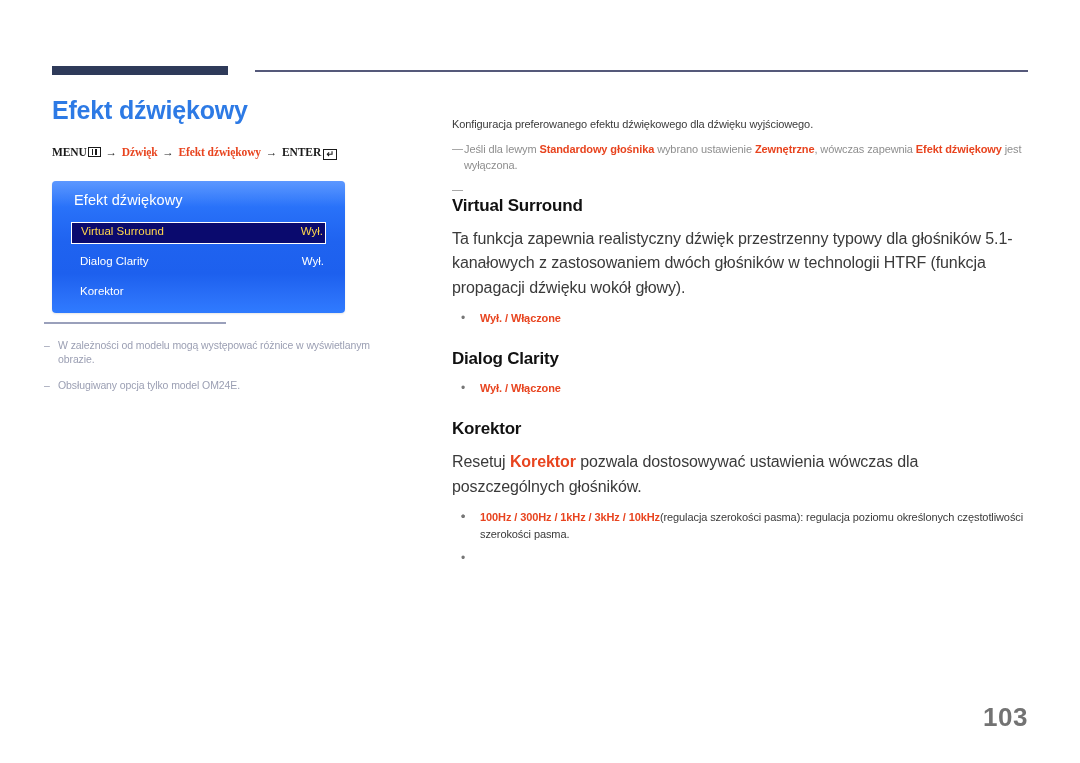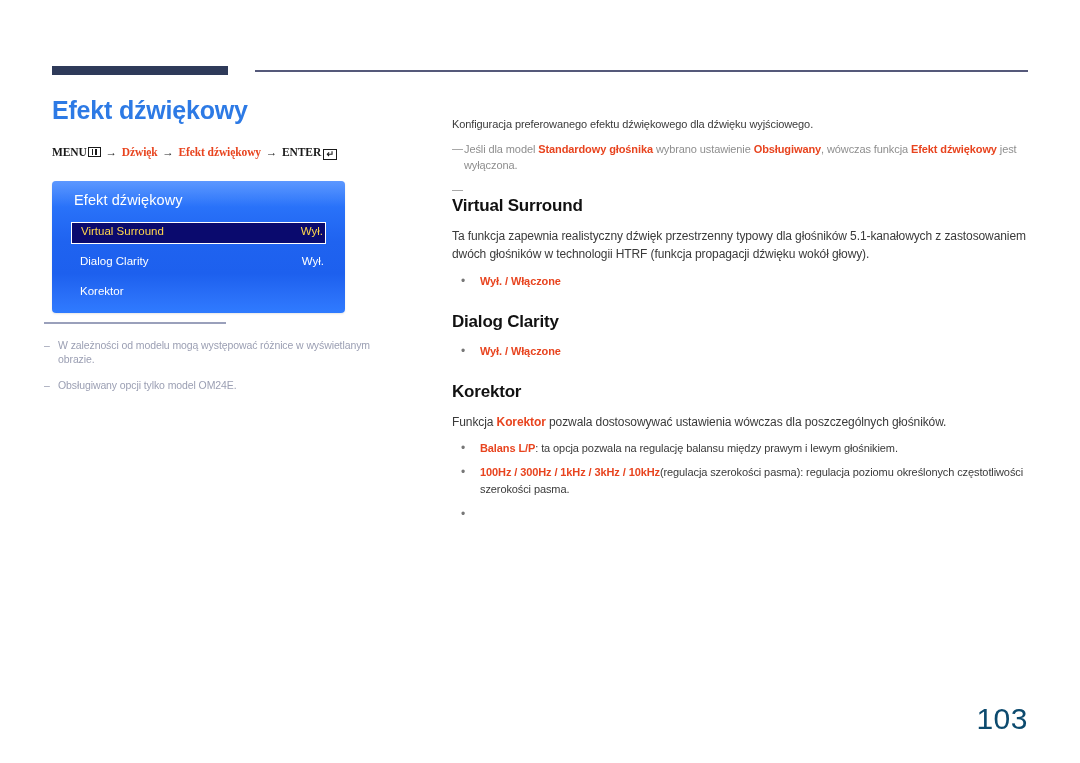--- a/index.html
+++ b/index.html
@@ -224,21 +224,21 @@
 
   .section { margin-top: 22px; }
   .section-h {
     font-size: 17px;
     font-weight: bold;
     color: #111111;
     margin: 0 0 11px 0;
     letter-spacing: -0.2px;
   }
   .body-p {
-    font-size: 12px;
+    font-size: 16px;
     color: #3a3a3a;
     line-height: 1.55;
     margin: 0;
     letter-spacing: -0.1px;
   }
   .body-p .hl {
     color: #e8441f;
     font-weight: bold;
   }
   .bullet {
@@ -262,23 +262,24 @@
     font-weight: bold;
     text-align: center;
   }
   .bullet.tight { margin-top: 7px; }
 
   
   #page-number {
     position: absolute;
     right: 52px;
     top: 702px;
-    font-size: 30px;
-    color: #0c4a6e;
+    font-size: 26px;
+    color: #737373;
     letter-spacing: 0.5px;
+    font-weight: bold;
   }
 </style>
 </head>
 <body>
 
 <div id="top-rule-bar"></div>
 <div id="top-rule-line"></div>
 
 <div id="left-col">
   <h1 id="page-title">Efekt dźwiękowy</h1>
@@ -314,30 +315,30 @@
 </div>
 
 <div id="left-notes">
   <div id="notes-divider"></div>
   <div class="note-line">
     <span class="note-dash">‒</span>
     <span>W zależności od modelu mogą występować różnice w wyświetlanym obrazie.</span>
   </div>
   <div class="note-line">
     <span class="note-dash">‒</span>
-    <span>Obsługiwany opcji tylko model OM24E.</span>
+    <span>Obsługiwany opcja tylko model OM24E.</span>
   </div>
 </div>
 
 <div id="right-col">
   <div id="intro-line">Konfiguracja preferowanego efektu dźwiękowego dla dźwięku wyjściowego.</div>
 
   <div class="tip-line">
     <span class="tip-dash">—</span>
-    <span><span>Jeśli dla model </span><span class="hl">Standardowy głośnika</span><span> wybrano ustawienie </span><span class="hl">Obsługiwany</span><span>, wówczas funkcja </span><span class="hl">Efekt dźwiękowy</span><span> jest wyłączona.</span></span>
+    <span><span>Jeśli dla lewym </span><span class="hl">Standardowy głośnika</span><span> wybrano ustawienie </span><span class="hl">Zewnętrzne</span><span>, wówczas zapewnia </span><span class="hl">Efekt dźwiękowy</span><span> jest wyłączona.</span></span>
   </div>
   <div class="tip-line">
     <span class="tip-dash">—</span>
   </div>
 
   <div class="section">
     <h2 class="section-h">Virtual Surround</h2>
     <p class="body-p">Ta funkcja zapewnia realistyczny dźwięk przestrzenny typowy dla głośników 5.1-kanałowych z zastosowaniem dwóch głośników w technologii HTRF (funkcja propagacji dźwięku wokół głowy).</p>
     <div class="bullet">
       <span class="dot">•</span>
@@ -348,24 +349,23 @@
   <div class="section">
     <h2 class="section-h">Dialog Clarity</h2>
     <div class="bullet">
       <span class="dot">•</span>
       <span><span class="hl">Wył. / Włączone</span></span>
     </div>
   </div>
 
   <div class="section">
     <h2 class="section-h">Korektor</h2>
-    <p class="body-p"><span>Funkcja </span><span class="hl">Korektor</span><span> pozwala dostosowywać ustawienia wówczas dla poszczególnych głośników.</span></p>
+    <p class="body-p"><span>Resetuj </span><span class="hl">Korektor</span><span> pozwala dostosowywać ustawienia wówczas dla poszczególnych głośników.</span></p>
     <div class="bullet">
       <span class="dot">•</span>
-      <span><span class="hl">Balans L/P</span><span>: ta opcja pozwala na regulację balansu między prawym i lewym głośnikiem.</span></span>
     </div>
     <div class="bullet tight">
       <span class="dot">•</span>
       <span><span class="hl">100Hz / 300Hz / 1kHz / 3kHz / 10kHz</span><span>(regulacja szerokości pasma): regulacja poziomu określonych częstotliwości szerokości pasma.</span></span>
     </div>
     <div class="bullet tight">
       <span class="dot">•</span>
     </div>
   </div>
 </div>

